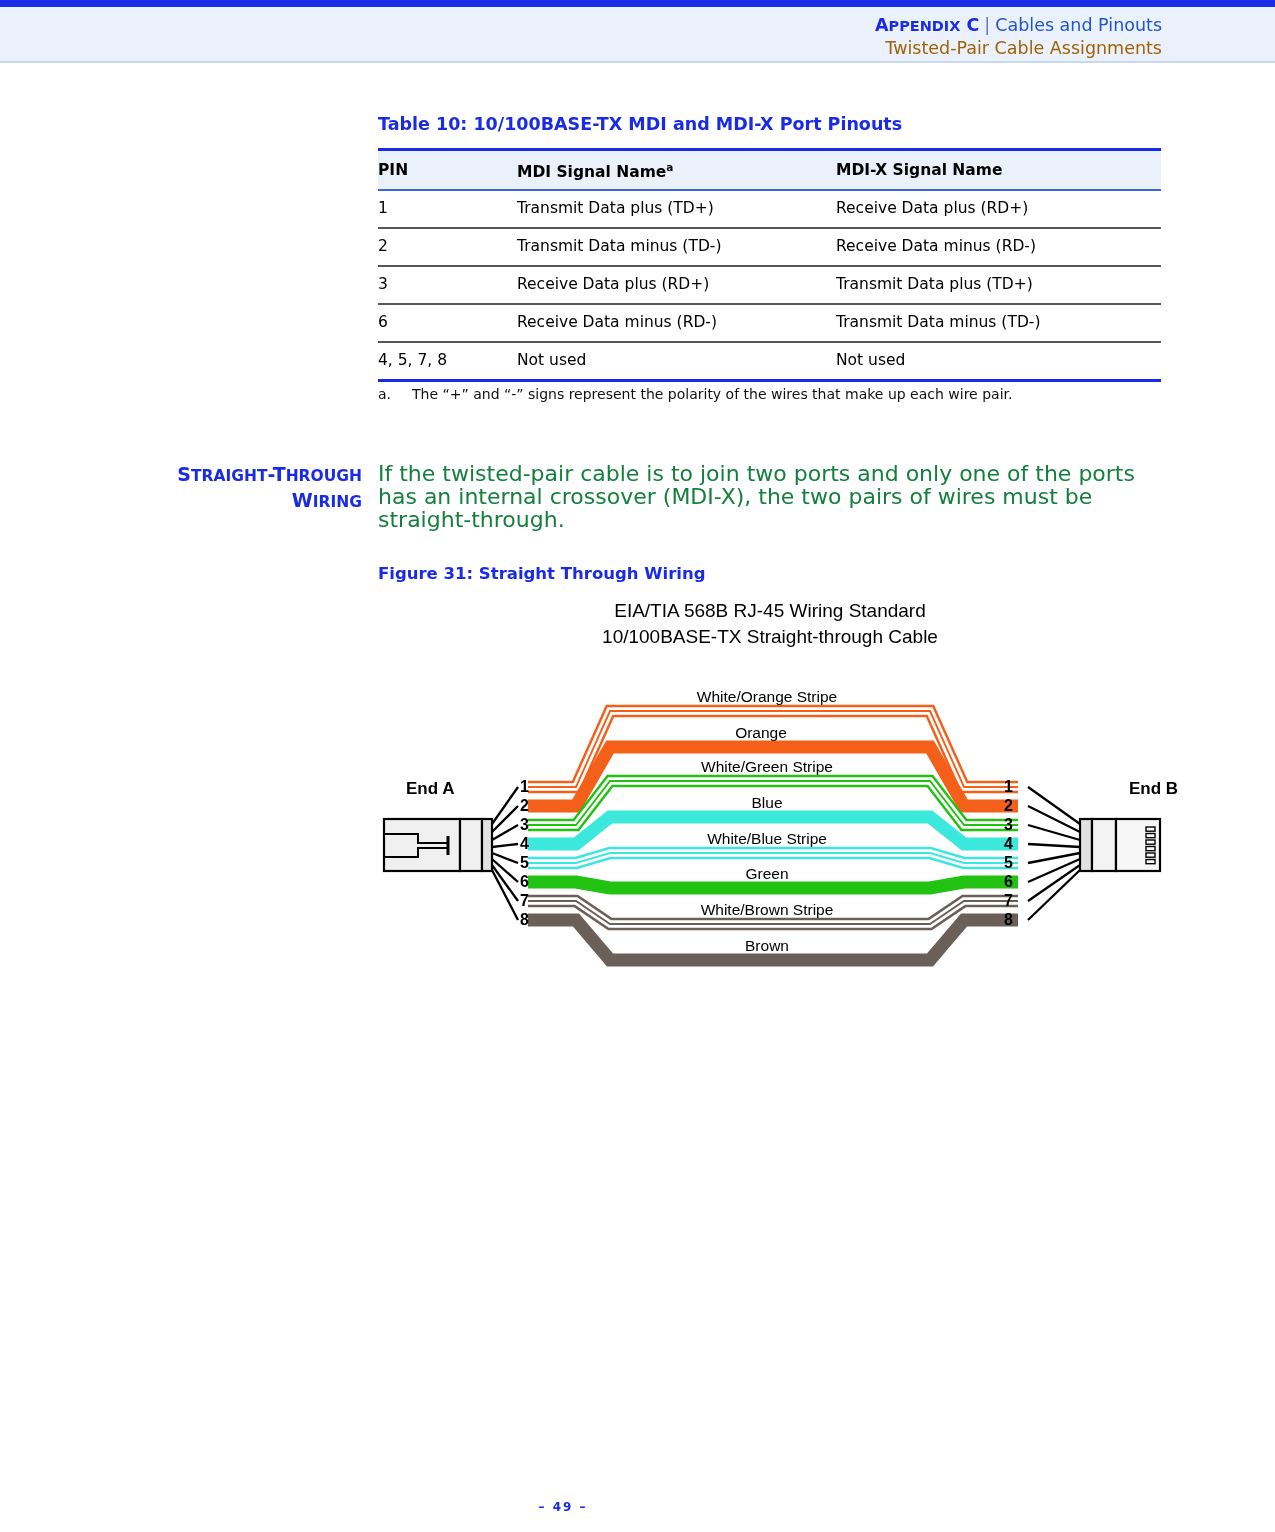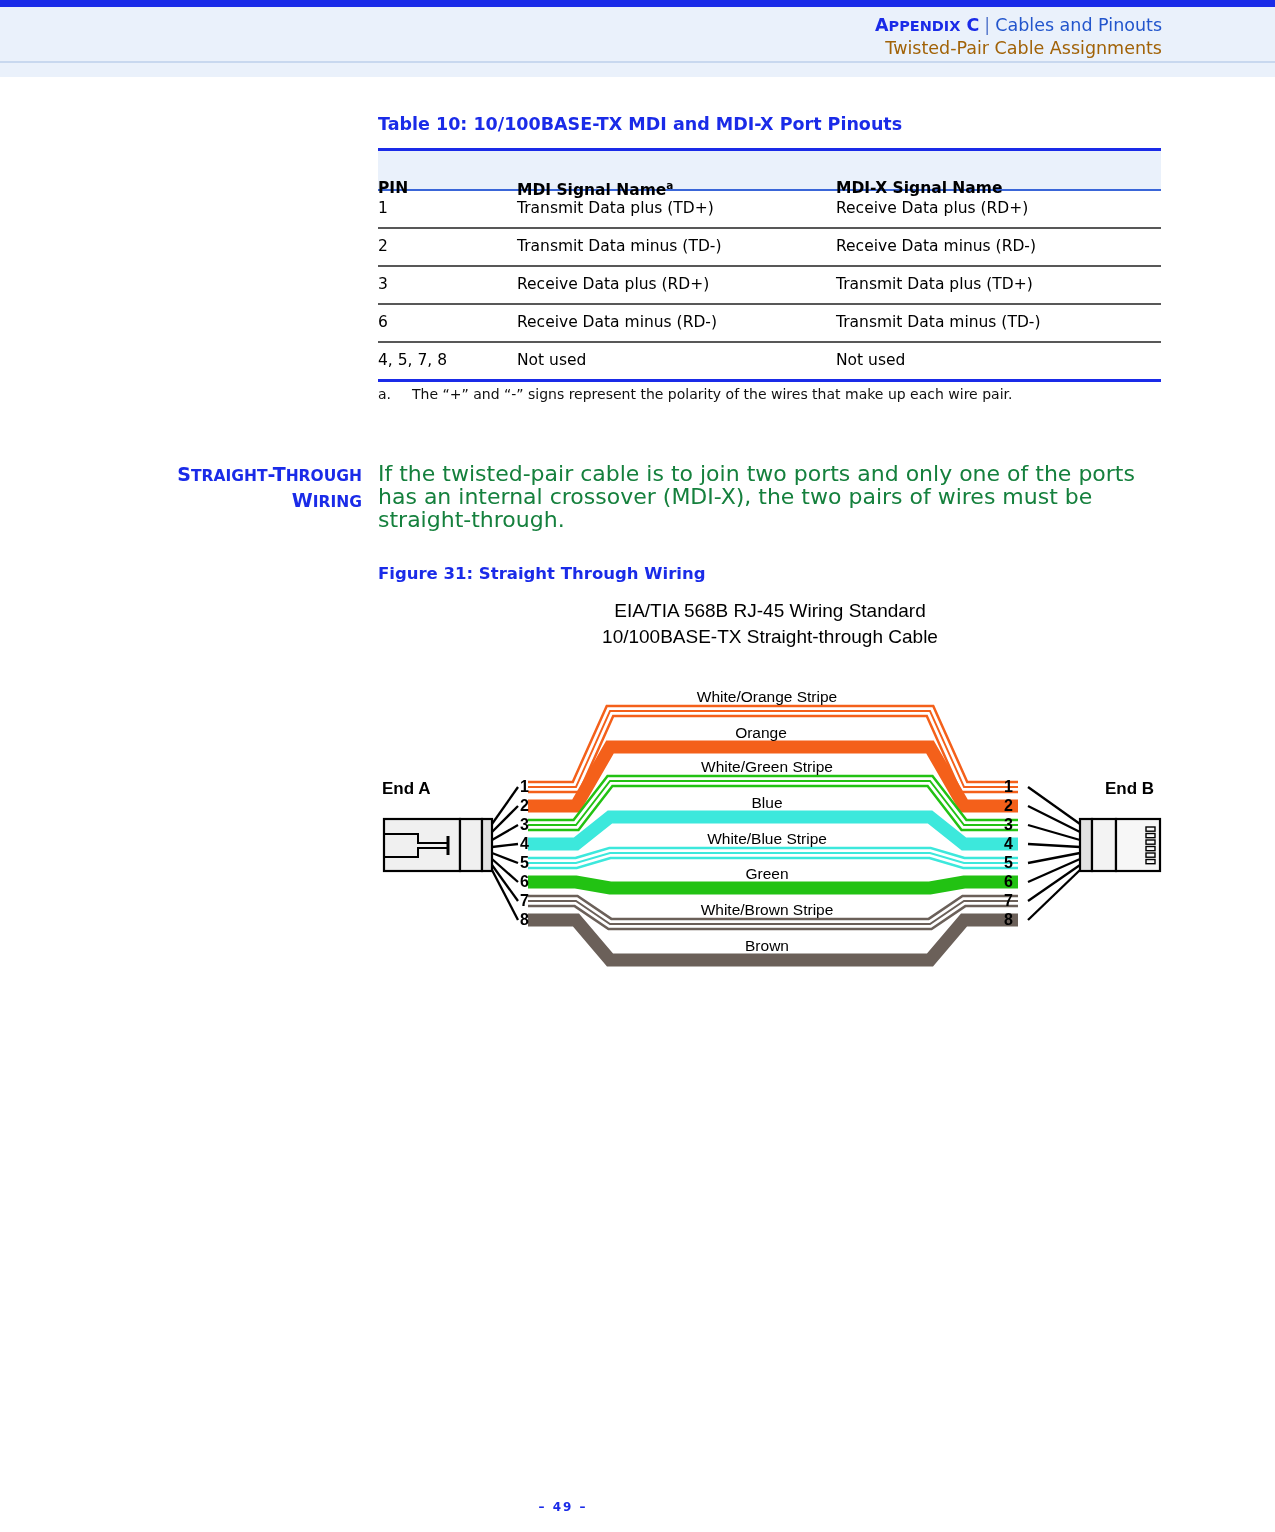--- a/index.html
+++ b/index.html
@@ -14,21 +14,21 @@
   }
 
   
   .top-rule {
     position: absolute; left: 0; top: 0;
     width: 1275px; height: 7px;
     background: #1a2be8;
   }
   .header-band {
     position: absolute; left: 0; top: 7px;
-    width: 1275px; height: 70px;
+    width: 1275px; height: 54px;
     background: #eaf1fb;
   }
   .header-line1 {
     position: absolute; right: 113px; top: 8px;
     font-size: 17.5px; font-weight: bold;
     color: #1a2be8;
     white-space: nowrap;
   }
   .appendix-word { font-size: 17.5px; }
   .appendix-word .cap { font-size: 17.5px; }
@@ -55,21 +55,21 @@
   .tbl { position: absolute; left: 378px; top: 148px; width: 783px; }
   .rule-thick-blue { height: 3px; background: #1a2be8; }
   .rule-thin-blue  { height: 2px; background: #3a66d8; }
   .rule-grey       { height: 2px; background: #585858; }
   .thead {
     background: #eaf1fb;
     height: 38px;
     position: relative;
   }
   .thead .cell {
-    position: absolute; top: 28px;
+    position: absolute; top: 10px;
     font-size: 15.5px; font-weight: bold; color: #000;
     white-space: nowrap;
   }
   .trow { height: 36px; position: relative; }
   .trow .cell {
     position: absolute; top: 8px;
     font-size: 15.5px; color: #000;
     white-space: nowrap;
   }
   .c1 { left: 0px; }
@@ -141,20 +141,21 @@
     position: absolute;
     font-family: "Liberation Sans", sans-serif;
     font-size: 16px; font-weight: bold; color: #000;
   }
 
   .end-label {
     position: absolute;
     font-family: "Liberation Sans", sans-serif;
     font-size: 17px; font-weight: bold; color: #000;
     white-space: nowrap;
+    margin-left: 24px;
   }
 
   
   .footer {
     position: absolute; left: 0; top: 1500px;
     width: 1126px; text-align: center;
     font-size: 12px; color: #1a2be8; font-weight: bold;
     letter-spacing: 2px;
   }
 </style>

